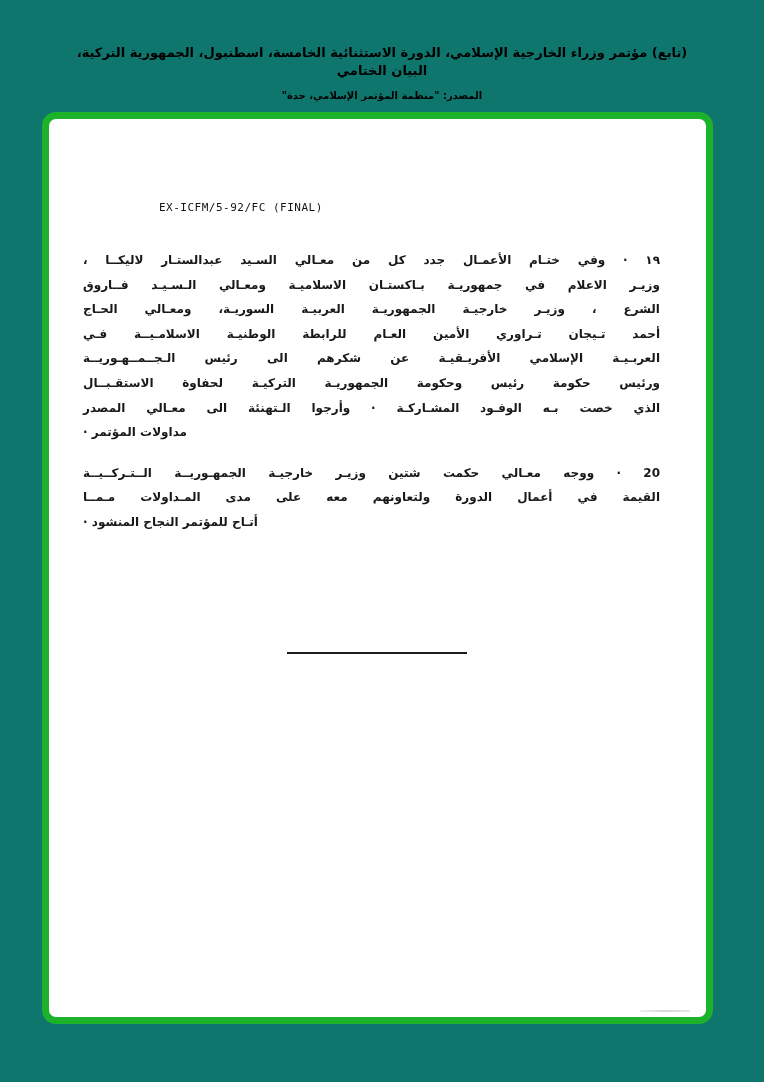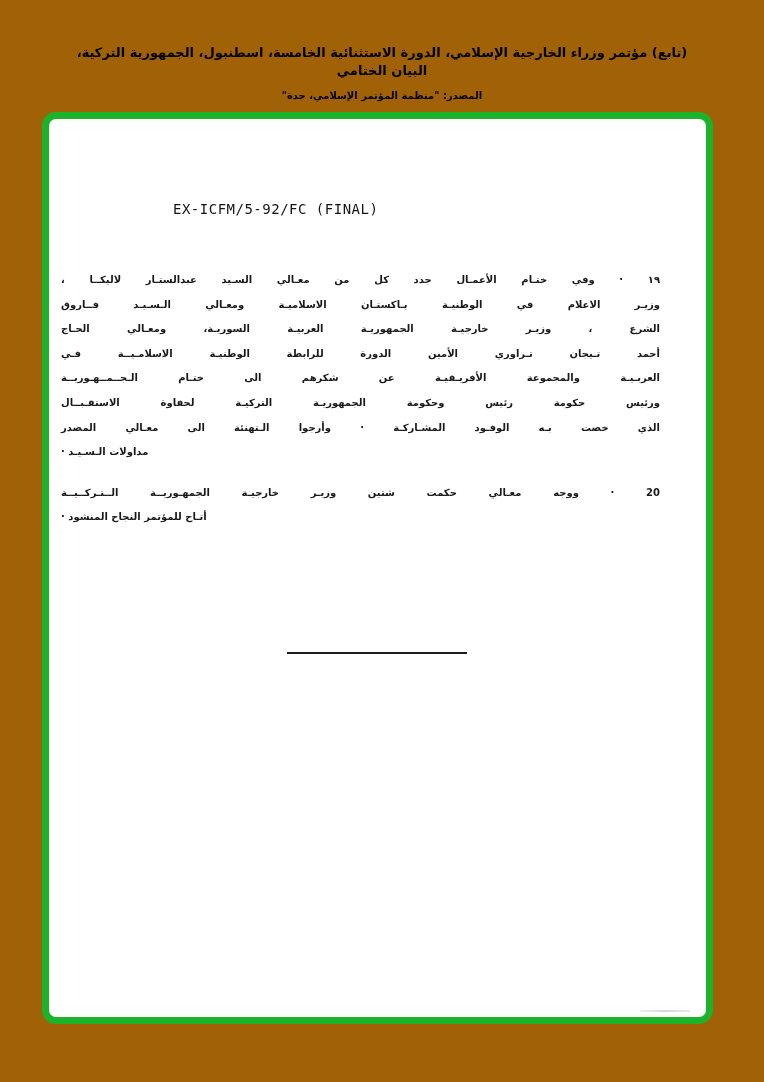--- a/index.html
+++ b/index.html
@@ -1,37 +1,37 @@
 <!DOCTYPE html>
 <html lang="ar" style="--green: #1cb32b;"><head>
 <meta charset="utf-8">
 <style>
   html, body { margin:0; padding:0; background:#ffffff; }
   .page {
-    position:relative; width:764px; height:1082px; background:#a16207;
+    position:relative; width:764px; height:1082px; background:#0f766e;
     overflow:hidden; font-family:"DejaVu Sans", sans-serif; color:#111;
   }
   
   .hdr { position:absolute; top:44px; left:0; right:0; text-align:center; direction:rtl; color:#000; }
   .hdr-title { font-size:13px; font-weight:bold; line-height:18px; padding:0 70px; }
   .hdr-src   { margin-top:10px; font-size:10px; font-weight:bold; }
   
   .green-box {
     position:absolute; left:42px; top:112px; width:671px; height:912px;
     box-sizing:border-box; border:7px solid var(--green, #1cb32b);
     border-radius:14px; background:#ffffff;
   }
   .ref {
-    position:absolute; top:82px; left:124px;
-    font-family:"DejaVu Sans Mono", monospace; font-size:14px;
+    position:absolute; top:82px; left:110px;
+    font-family:"DejaVu Sans Mono", monospace; font-size:11px;
     letter-spacing:0.5px; color:#141414; white-space:pre;
   }
   .text-block {
-    position:absolute; top:129px; left:12px; right:46px;
-    direction:rtl; font-weight:bold; font-size:10px; color:#191919;margin-top:20px;
+    position:absolute; top:129px; left:34px; right:46px;
+    direction:rtl; font-weight:bold; font-size:12px; color:#191919;
   }
   .line { line-height:24.6px; text-align:justify; text-align-last:justify; }
   .line.short { text-align-last:left; }
   .para + .para { margin-top:16px; }
   .divider {
     position:absolute; top:533px; left:238px; width:180px; height:0;
     border-top:2px solid #1c1c1c;
   }
   .artifact {
     position:absolute; right:16px; bottom:5px; width:50px; height:2px;
@@ -54,31 +54,32 @@
   </div>
 
   <div class="green-box">
 
     <div class="ref">EX-ICFM/5-92/FC (FINAL)</div>
 
     <div class="text-block">
 
       <div class="para">
         <div class="line">١٩ ·  وفي ختـام الأعمـال جدد كل من معـالي السـيد عبدالستـار لاليكــا ،</div>
-        <div class="line">وزيـر الاعلام في الوطنيـة بـاكستـان الاسلاميـة ومعـالي الـسـيـد فــاروق</div>
+        <div class="line">وزيـر الاعلام في جمهوريـة بـاكستـان الاسلاميـة ومعـالي الـسـيـد فــاروق</div>
         <div class="line">الشرع ، وزيـر خارجيـة الجمهوريـة العربيـة السوريـة، ومعـالي الحـاج</div>
-        <div class="line">أحمد تـيجان تـراوري  الأمين الدورة للرابطة الوطنيـة الاسلامـيــة فـي</div>
-        <div class="line">العربـيـة والمجموعة الأفريـقيـة عن شكرهم الى ختـام الـجــمــهـوريــة</div>
+        <div class="line">أحمد تـيجان تـراوري  الأمين العـام للرابطة الوطنيـة الاسلامـيــة فـي</div>
+        <div class="line">العربـيـة الإسلامي الأفريـقيـة عن شكرهم الى رئيس الـجــمــهـوريــة</div>
         <div class="line">ورئيس حكومة رئيس وحكومة الجمهوريـة التركيـة لحفاوة الاستقـبــال</div>
         <div class="line">الذي خصت بـه الوفـود المشـاركـة · وأرجوا الـتهنئة الى معـالي المصدر</div>
-        <div class="line short">مداولات الـسـيـد ·</div>
+        <div class="line short">مداولات المؤتمر ·</div>
       </div>
 
       <div class="para">
         <div class="line">20 ·  ووجه معـالي حكمت شتين وزيـر خارجيـة الجمهـوريــة الــتـركــيــة</div>
+        <div class="line">القيمة في أعمال الدورة ولتعاونهم معه على مدى المـداولات مـمــا</div>
         <div class="line short">أتـاح للمؤتمر النجاح المنشود ·</div>
       </div>
 
     </div>
 
     <div class="divider"></div>
     <div class="artifact"></div>
 
   </div>
 

